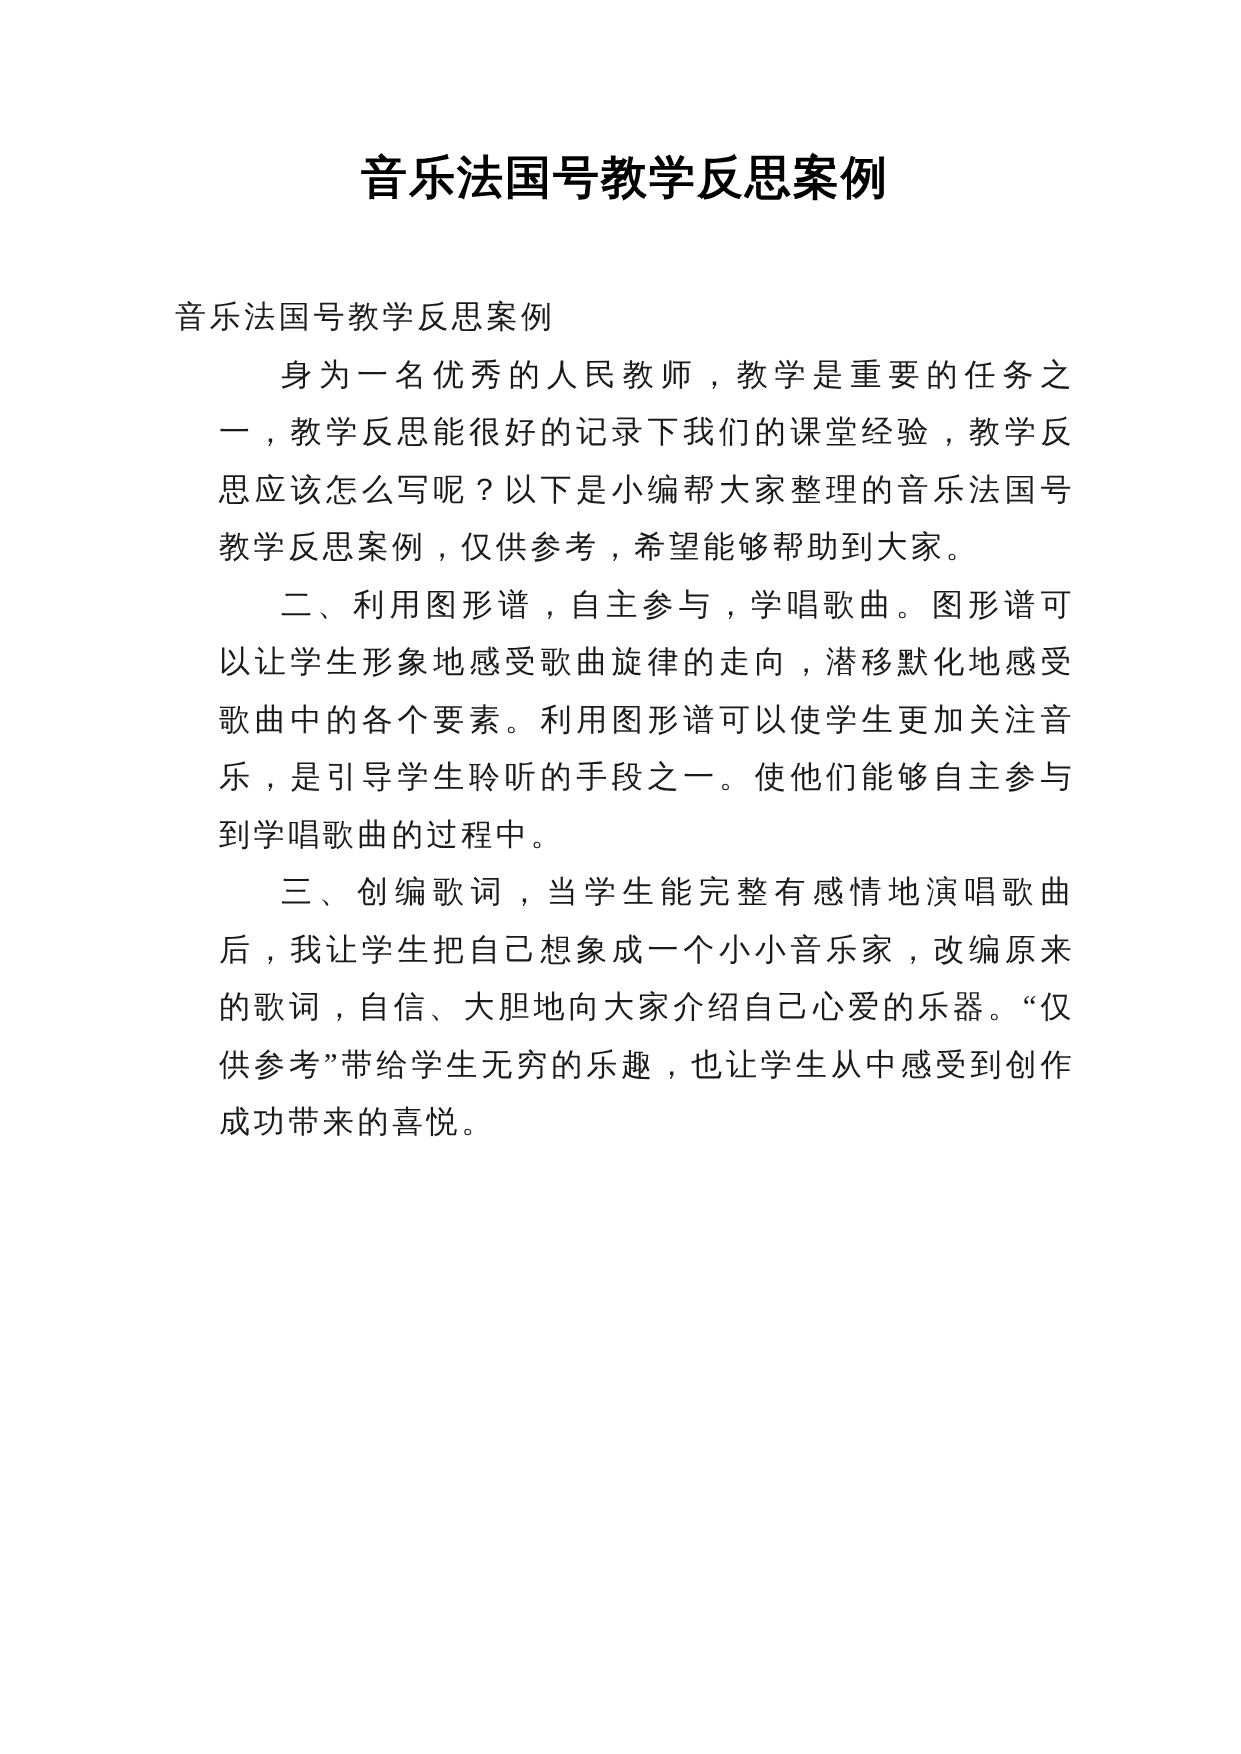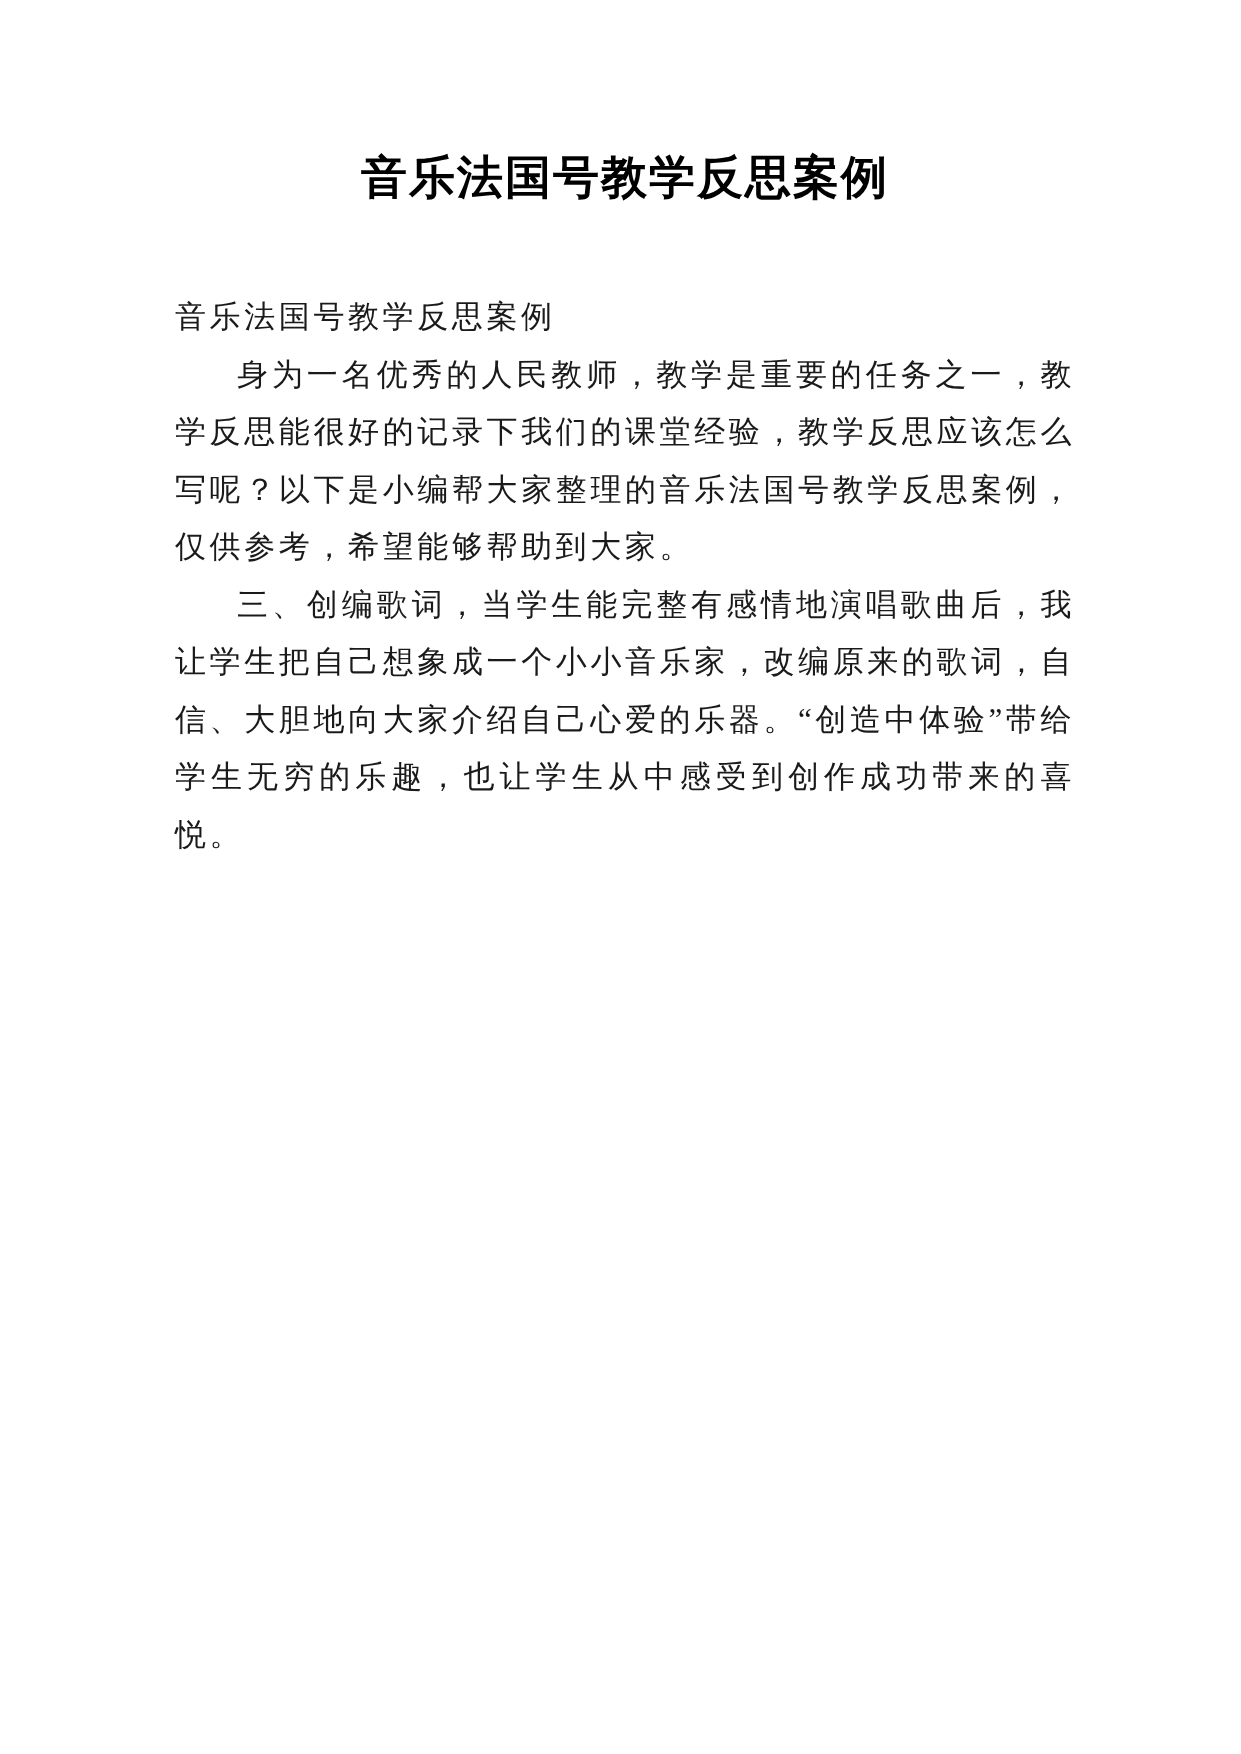--- a/index.html
+++ b/index.html
@@ -34,38 +34,40 @@
     line-height: 57.5px;
     letter-spacing: 3.6px;
     text-align: justify;
     text-justify: inter-character;
   }
   .para {
     margin: 0;
   }
   .para.indent {
     text-indent: 62px;
+    margin-left: 44px;
   }
   .para.gap-above {
     margin-top: 57.5px;
   }
 </style>
 </head>
 <body>
 
 <div class="page">
 
   <h1 class="doc-title"><span>音乐法国号教学反思案例</span></h1>
 
   <div class="content">
 
     <p class="para">音乐法国号教学反思案例</p>
 
     <p class="para indent">身为一名优秀的人民教师，教学是重要的任务之一，教学反思能很好的记录下我们的课堂经验，教学反思应该怎么写呢？以下是小编帮大家整理的音乐法国号教学反思案例，仅供参考，希望能够帮助到大家。</p>
 
 
 
+    <p class="para indent">二、利用图形谱，自主参与，学唱歌曲。图形谱可以让学生形象地感受歌曲旋律的走向，潜移默化地感受歌曲中的各个要素。利用图形谱可以使学生更加关注音乐，是引导学生聆听的手段之一。使他们能够自主参与到学唱歌曲的过程中。</p>
 
-    <p class="para indent">三、创编歌词，当学生能完整有感情地演唱歌曲后，我让学生把自己想象成一个小小音乐家，改编原来的歌词，自信、大胆地向大家介绍自己心爱的乐器。“创造中体验”带给学生无穷的乐趣，也让学生从中感受到创作成功带来的喜悦。</p>
+    <p class="para indent">三、创编歌词，当学生能完整有感情地演唱歌曲后，我让学生把自己想象成一个小小音乐家，改编原来的歌词，自信、大胆地向大家介绍自己心爱的乐器。“仅供参考”带给学生无穷的乐趣，也让学生从中感受到创作成功带来的喜悦。</p>
 
 
   </div>
 </div>
 
 </body></html>

